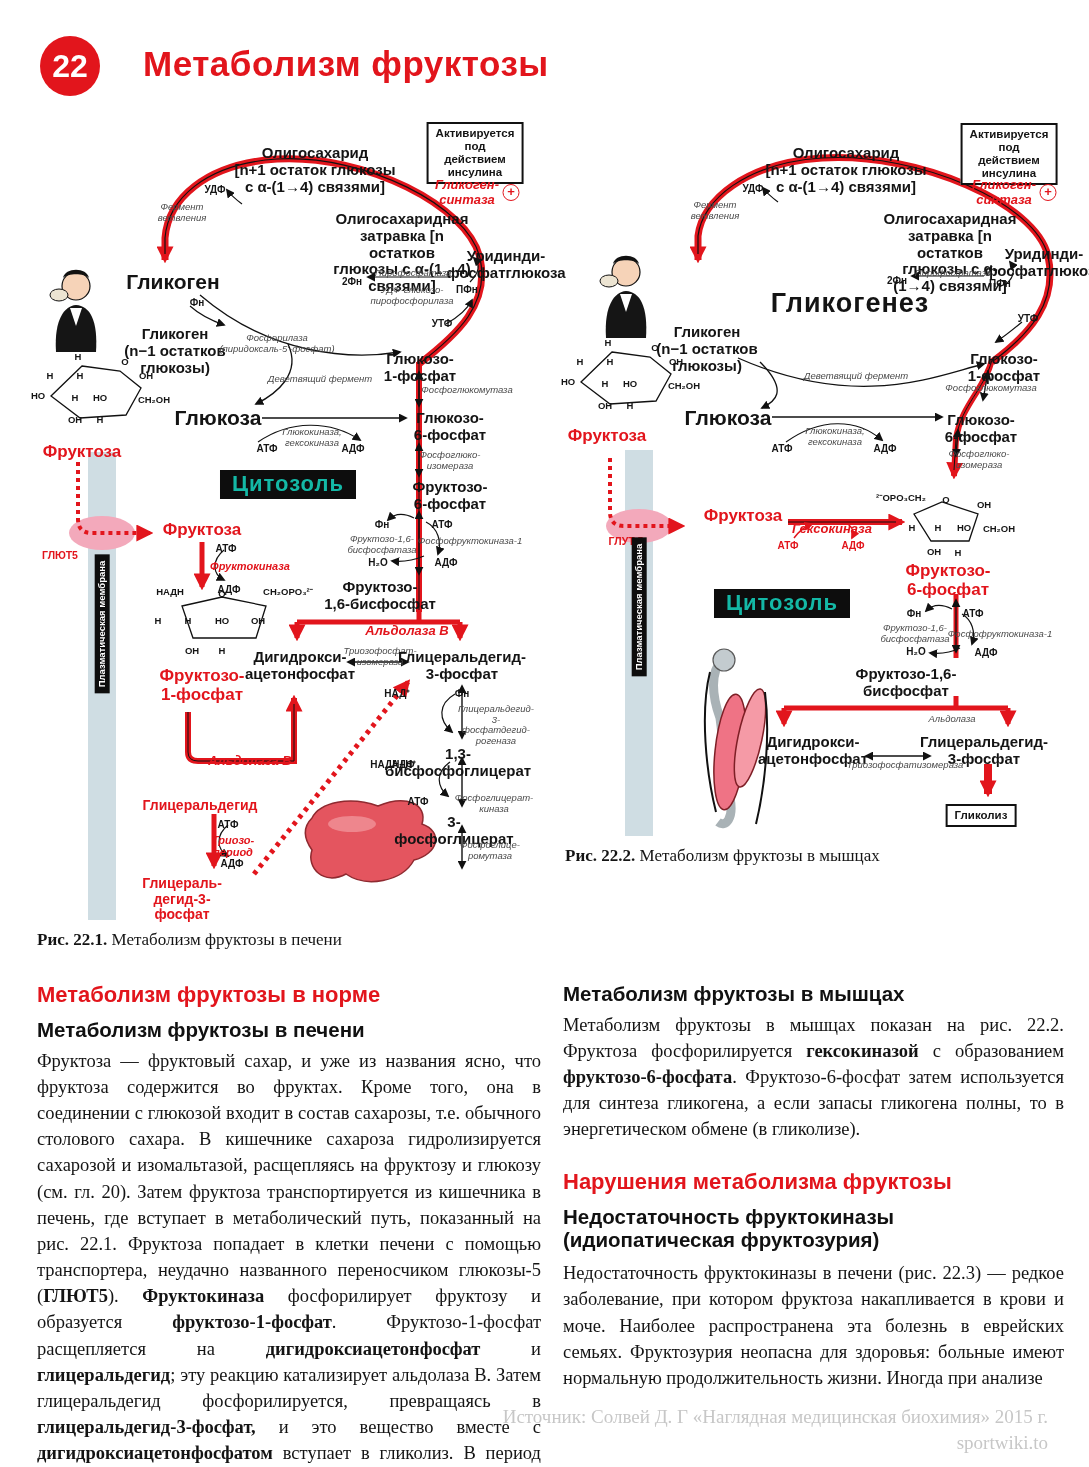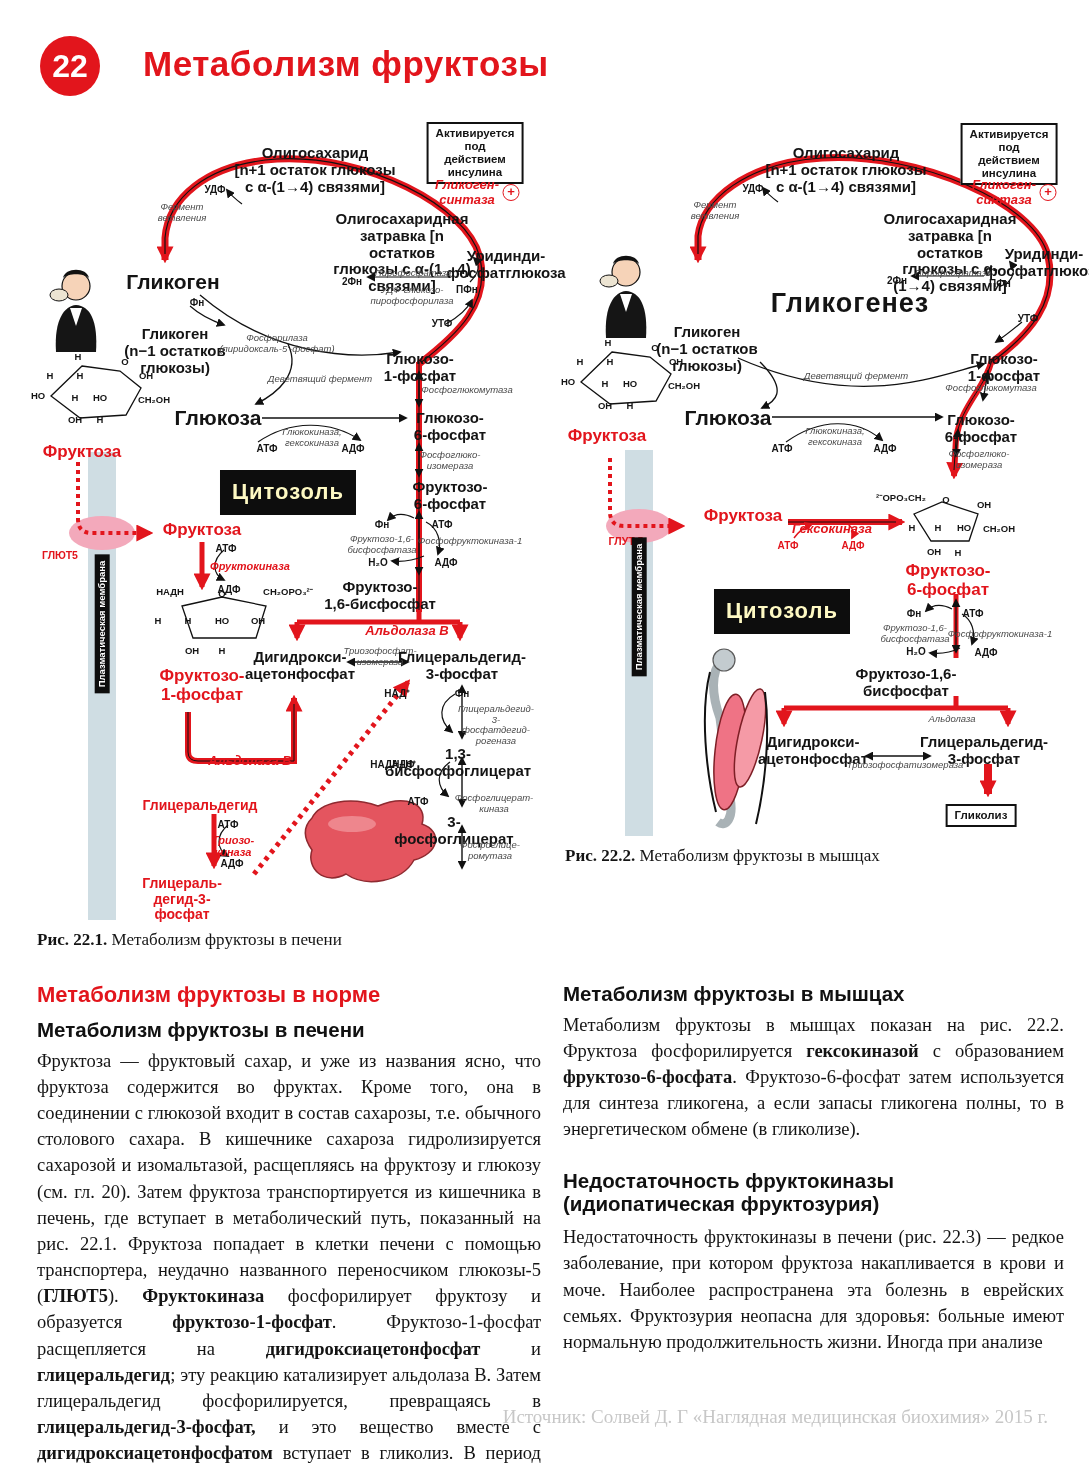--- a/index.html
+++ b/index.html
@@ -23,21 +23,21 @@
   .red{font-weight:bold;font-size:17px;color:var(--red);}
   .redmid{font-weight:bold;font-size:14px;color:var(--red);}
   .renz{font-weight:bold;font-style:italic;font-size:11px;color:var(--red);}
   .renzbig{font-weight:bold;font-style:italic;font-size:13px;color:var(--red);}
   .enz{font-style:italic;font-size:9.5px;color:var(--enz);}
   .sm{font-weight:bold;font-size:10px;color:var(--ink);}
   .rsm{font-weight:bold;font-size:10px;color:var(--red);}
   .chem{font-weight:bold;font-size:9.5px;color:var(--ink);white-space:nowrap;}
   .box{font-weight:bold;font-size:11.5px;color:var(--ink);border:2px solid #111;background:#fff;
        padding:3px 7px;}
-  .inv{font-weight:bold;font-size:22px;color:#fef9c3;background:#0d0d0d;padding:10px 12px;
+  .inv{font-weight:bold;font-size:22px;color:#14b8a6;background:#0d0d0d;padding:2px 12px;
        letter-spacing:1px;}
   .vert{font-weight:bold;font-size:9.5px;color:#fff;background:#0d0d0d;padding:2px 6px;
         white-space:nowrap;transform:translate(-50%,-50%) rotate(-90deg);}
   .glut{font-weight:bold;font-size:10.5px;color:var(--red);}
   .plus{font-weight:bold;font-size:13px;color:var(--red);border:1.5px solid var(--red);
         border-radius:50%;width:15px;height:15px;line-height:13px;}
   .figcap{position:absolute;font-family:"Liberation Serif",serif;font-size:17px;color:var(--ink);}
   .figcap .b{font-weight:bold;}
   
   .col{position:absolute;font-family:"Liberation Serif",serif;color:var(--ink);}
@@ -229,21 +229,21 @@
       <div class="dl sm" style="left: 373px; top: 647px;">АДФ</div>
       <div class="dl enz" style="left: 464px; top: 681px;">Фосфоглицерат-
 киназа</div>
       <div class="dl sm" style="left: 388px; top: 684px;">АТФ</div>
       <div class="dl lbl" style="left: 424px; top: 702px;">3-фосфоглицерат</div>
       <div class="dl enz" style="left: 460px; top: 728px;">Фосфоглице-
 ромутаза</div>
       <div class="dl redmid" style="left: 170px; top: 686px;">Глицеральдегид</div>
       <div class="dl sm" style="left: 198px; top: 707px;">АТФ</div>
       <div class="dl renz" style="left: 203px; top: 722px;">Триозо-
-киназа</div>
+период</div>
       <div class="dl sm" style="left: 202px; top: 746px;">АДФ</div>
       <div class="dl redmid" style="left: 152px; top: 764px; text-align: center;">Глицераль-
 дегид-3-
 фосфат</div>
       <div class="dl chem" style="left: 48px; top: 240px;">H</div>
       <div class="dl chem" style="left: 95px; top: 245px;">O</div>
       <div class="dl chem" style="left: 20px; top: 259px;">H</div>
       <div class="dl chem" style="left: 50px; top: 259px;">H</div>
       <div class="dl chem" style="left: 116px; top: 259px;">OH</div>
       <div class="dl chem" style="left: 8px; top: 279px;">HO</div>
@@ -413,22 +413,24 @@
 
   <div class="col" style="left:37px;top:982px;width:504px;">
     <div class="h1">Метаболизм фруктозы в норме</div>
     <div class="h2">Метаболизм фруктозы в печени</div>
     <p class="para"><span>Фруктоза — фруктовый сахар, и уже из названия ясно, что фруктоза содержится во фруктах. Кроме того, она в соединении с глюкозой входит в состав сахарозы, т.е. обычного столового сахара. В кишечнике сахароза гидролизируется сахарозой и изомальтазой, расщепляясь на фруктозу и глюкозу (см. гл. 20). Затем фруктоза транспортируется из кишечника в печень, где вступает в метаболический путь, показанный на рис. 22.1. Фруктоза попадает в клетки печени с помощью транспортера, неудачно названного переносчиком глюкозы-5 (</span><span class="b">ГЛЮТ5</span><span>). </span><span class="b">Фруктокиназа</span><span> фосфорилирует фруктозу и образуется </span><span class="b">фруктозо-1-фосфат</span><span>. Фруктозо-1-фосфат расщепляется на </span><span class="b">дигидроксиацетонфосфат</span><span> и </span><span class="b">глицеральдегид</span><span>; эту реакцию катализирует альдолаза В. Затем глицеральдегид фосфорилируется, превращаясь в </span><span class="b">глицеральдегид-3-фосфат,</span><span> и это вещество вместе с </span><span class="b">дигидроксиацетонфосфатом</span><span> вступает в гликолиз. В период пищеварения в печени из фруктозы может синтезироваться гликоген и/или триацилглицеролы (</span></p>
   </div>
 
   <div class="col" style="left:563px;top:982px;width:501px;">
     <div class="h2">Метаболизм фруктозы в мышцах</div>
     <p class="para" style="margin-bottom:26px;"><span>Метаболизм фруктозы в мышцах показан на рис. 22.2. Фруктоза фосфорилируется </span><span class="b">гексокиназой</span><span> с образованием </span><span class="b">фруктозо-6-фосфата</span><span>. Фруктозо-6-фосфат затем используется для синтеза гликогена, а если запасы гликогена полны, то в энергетическом обмене (в гликолизе).</span></p>
+    <div class="h1">Нарушения метаболизма фруктозы</div>
     <div class="h2" style="margin-bottom:8px;">Недостаточность фруктокиназы
 (идиопатическая фруктозурия)</div>
     <p class="para"><span>Недостаточность фруктокиназы в печени (рис. 22.3) — редкое заболевание, при котором фруктоза накапливается в крови и моче. Наиболее распространена эта болезнь в еврейских семьях. Фруктозурия неопасна для здоровья: больные имеют нормальную продолжительность жизни. Иногда при анализе</span></p>
   </div>
 
   <div class="footer">
     <div>Источник: Солвей Д. Г «Наглядная медицинская биохимия» 2015 г.</div>
+    <div>sportwiki.to</div>
   </div>
 
 </div>
 
 </body></html>

